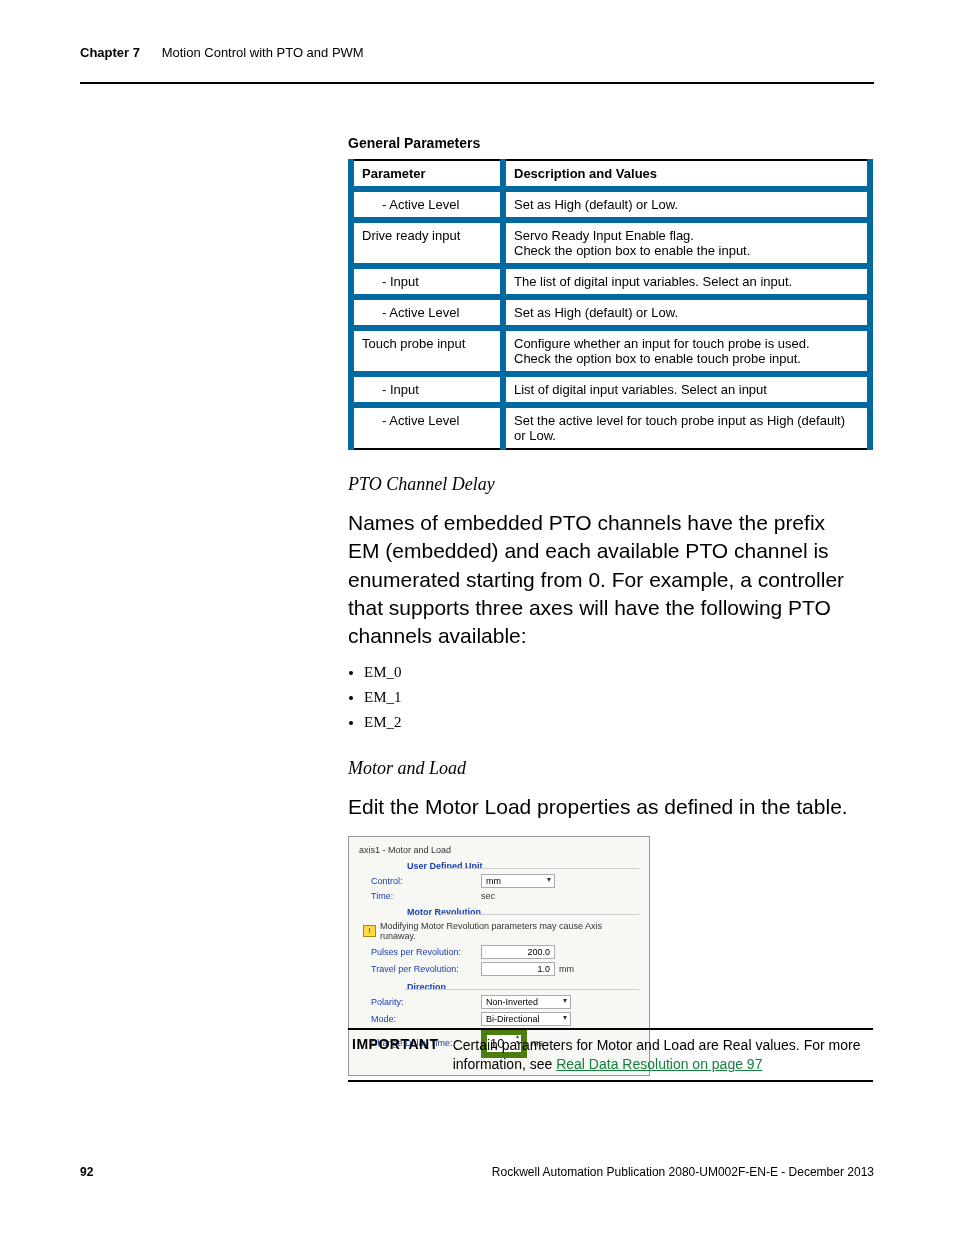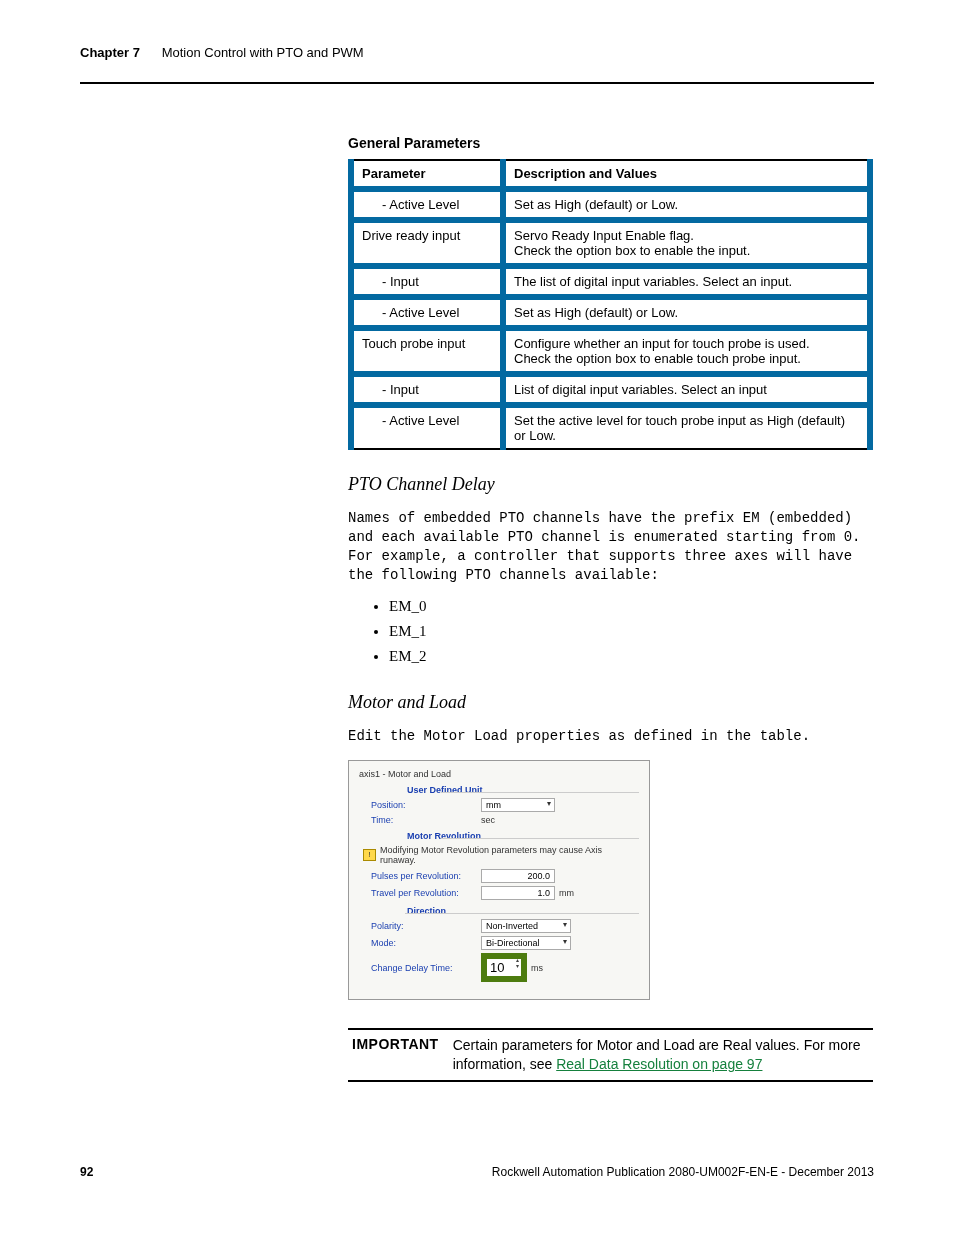--- a/index.html
+++ b/index.html
@@ -9,22 +9,22 @@
   .header .chap { font-weight: bold; }
   .header-rule { position: absolute; top: 82px; left: 80px; right: 80px; height: 2px; background: #000; }
   .content { position: absolute; top: 135px; left: 348px; width: 525px; }
   .h-cond { font-family: Arial, Helvetica, sans-serif; font-weight: bold; font-size: 14px; margin: 0 0 8px 0; }
   table.param { border-collapse: collapse; width: 100%; font-family: Arial, Helvetica, sans-serif; font-size: 13px; }
   table.param th, table.param td { border: 6px solid #0369a1; padding: 5px 8px; vertical-align: top; text-align: left; }
   table.param th { font-weight: bold; border-top: 2px solid #000; border-bottom: 2px solid #000; }
   table.param tr:last-child td { border-bottom: 2px solid #000; }
   table.param td.indent { padding-left: 28px; }
   .subhead { font-family: Georgia, 'Times New Roman', serif; font-style: italic; font-size: 18px; margin: 24px 0 14px 0; font-weight: normal; }
-  .body { font-family: Liberation Mono, monospace; font-size: 14px; line-height: 1.35; margin: 0 11px 10px 0; }
-  ul.bul { margin: 4px 0 10px 41px; padding: 0; font-family: Georgia, 'Times New Roman', serif; font-size: 15px; line-height: 1.55; }
+  .body { font-family: Liberation Sans, sans-serif; font-size: 21px; line-height: 1.35; margin: 0 11px 10px 0; }
+  ul.bul { margin: 4px 0 10px 16px; padding: 0; font-family: Georgia, 'Times New Roman', serif; font-size: 15px; line-height: 1.55; }
   ul.bul li { margin: 0 0 2px 0; }
 
   
   .shot-wrap { margin-top: 14px; }
   .shot { width: 280px; border: 1px solid #999; background: #f7f7f4; font-family: Arial, Helvetica, sans-serif; font-size: 9px; padding: 8px 10px 14px 10px; position: relative; }
   .shot-title { color: #333; font-size: 9px; margin-bottom: 6px; }
   .group-label { color: #1a3fb0; font-weight: bold; font-size: 9px; margin: 6px 0 2px 0; position: relative; padding-left: 48px; }
   .group-rule { height: 1px; background: #ccc; position: absolute; top: 7px; right: 0; }
   .row { display: flex; align-items: center; margin: 3px 0 3px 12px; }
   .lab { color: #1a3fb0; width: 110px; font-size: 9px; }
@@ -114,21 +114,21 @@
 
     <div class="subhead">Motor and Load</div>
     <p class="body">Edit the Motor Load properties as defined in the table.</p>
 
     <div class="shot-wrap">
       <div class="shot">
         <div class="shot-title">axis1 - Motor and Load</div>
 
         <div class="group-label"><span>User Defined Unit</span><span class="group-rule" style="left:82px"></span></div>
         <div class="row">
-          <span class="lab">Position:</span>
+          <span class="lab">Control:</span>
           <span class="val dd">mm</span>
         </div>
         <div class="row">
           <span class="lab">Time:</span>
           <span class="plain">sec</span>
         </div>
 
         <div class="group-label"><span>Motor Revolution</span><span class="group-rule" style="left:82px"></span></div>
         <div class="warn">
           <span class="warn-ico">!</span>

